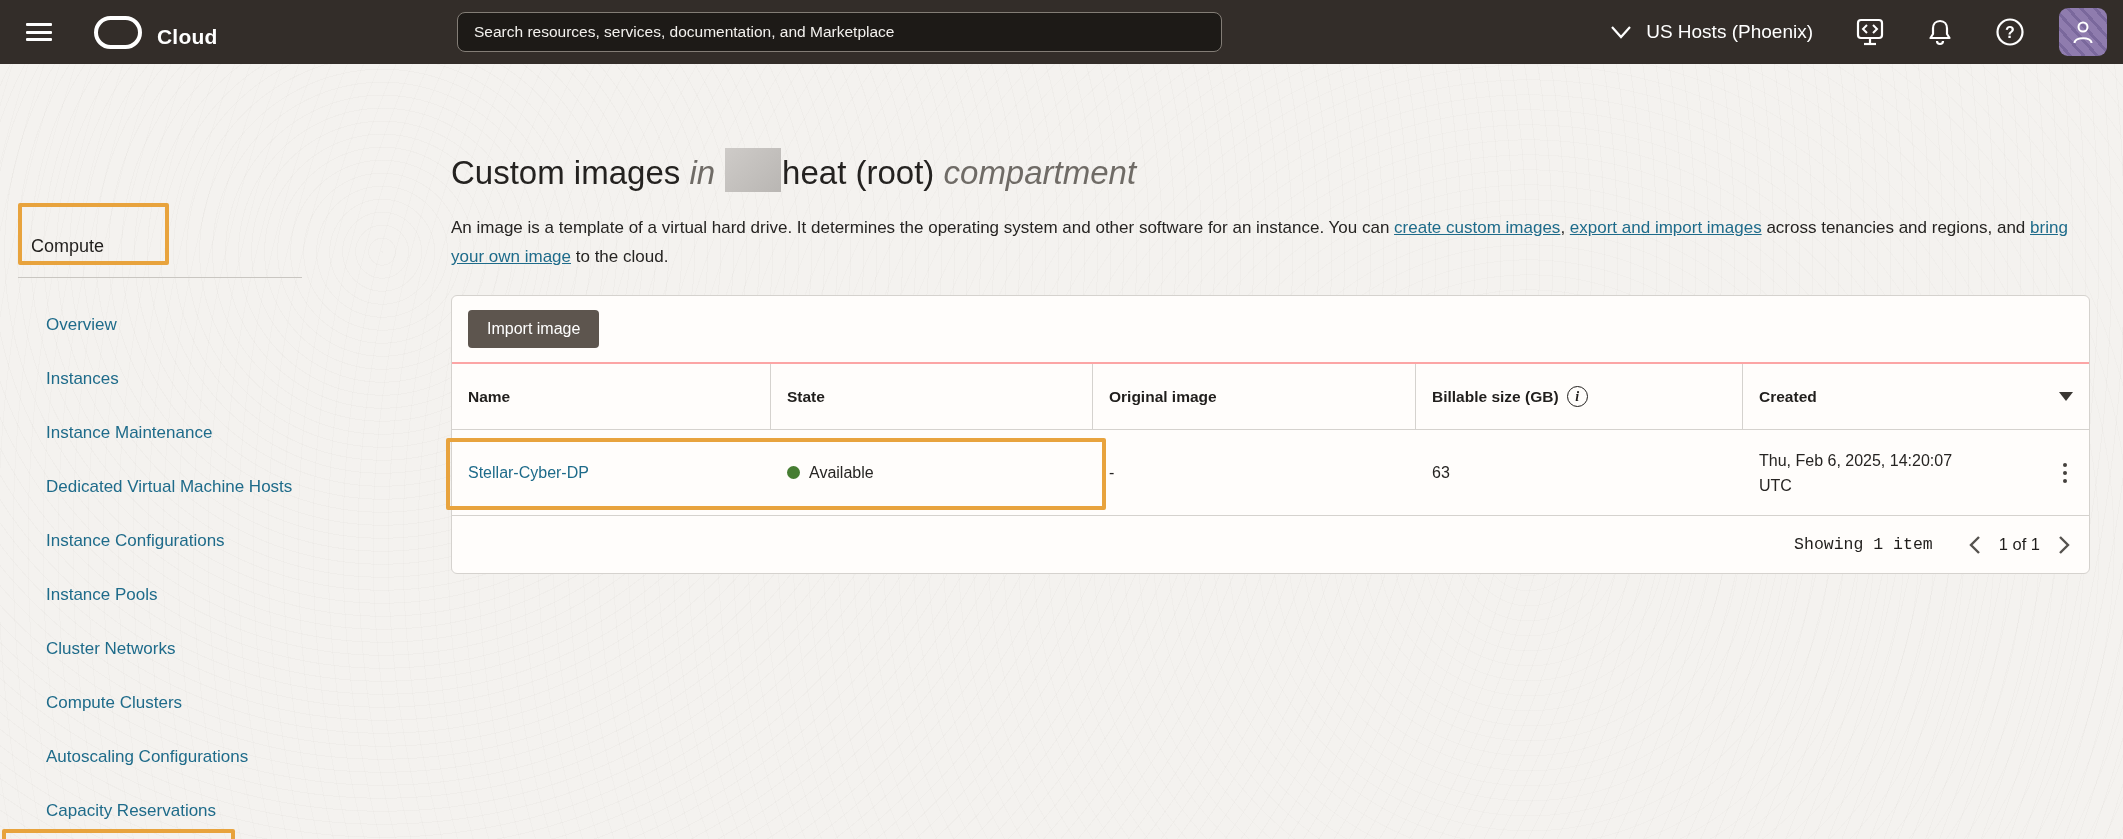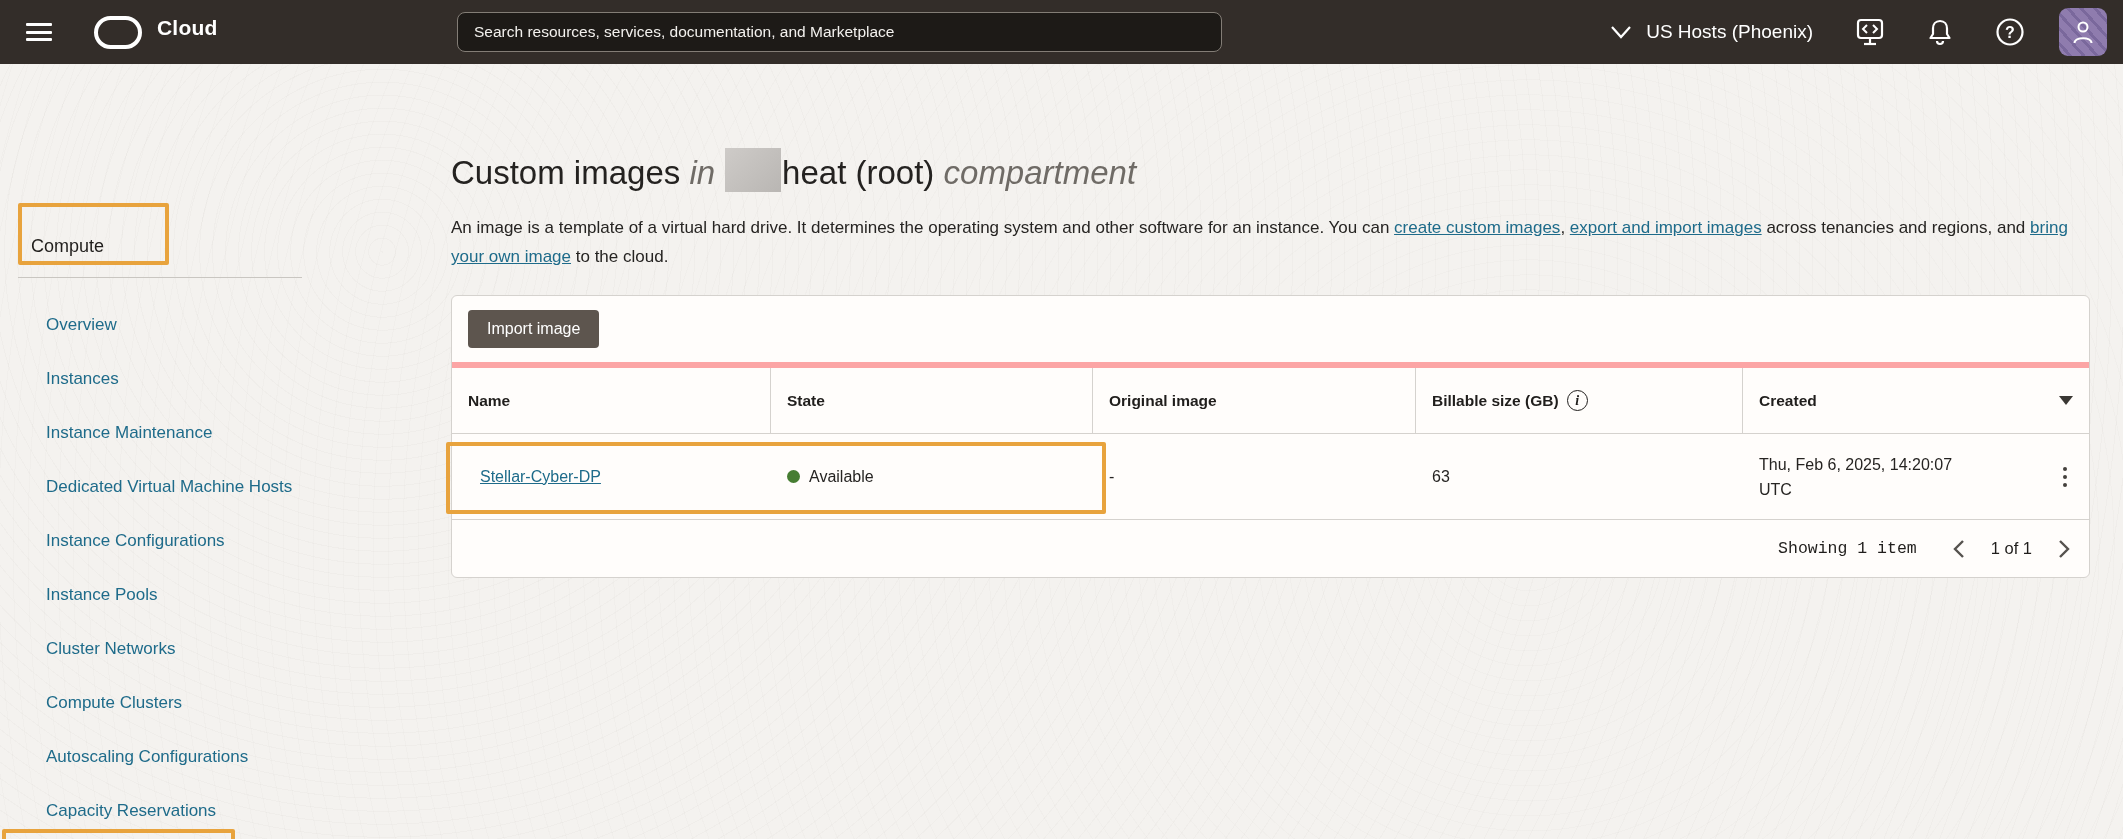--- a/index.html
+++ b/index.html
@@ -8,21 +8,21 @@
   body {
     background-image:
       repeating-radial-gradient(circle at 18% 30%, rgba(120,110,100,0.035) 0 1px, transparent 1px 13px),
       repeating-radial-gradient(circle at 72% 65%, rgba(120,110,100,0.028) 0 1px, transparent 1px 15px);
   }
 
   
   .topbar { position:relative; height:64px; background:#332d29; display:flex; align-items:center; color:#fff; }
   .hamburger { margin-left:26px; width:26px; height:18px; display:flex; flex-direction:column; justify-content:space-between; cursor:pointer; }
   .hamburger span { display:block; height:3px; background:#fff; border-radius:1px; }
-  .brand { display:flex; align-items:flex-start; margin-left:42px; }
+  .brand { display:flex; align-items:flex-end; margin-left:42px; }
   .oracle-o { width:48px; height:33px; border:4.5px solid #fff; border-radius:17px; }
   .brand-label { margin-left:15px; font-size:21px; font-weight:700; letter-spacing:.2px; }
   .search-wrap { position:absolute; left:457px; top:12px; }
   .search-input { width:765px; height:40px; background:#1d1a17; border:1.5px solid #837d76; border-radius:8px;
      color:#f3f1ee; font-size:15.5px; padding:0 16px; font-family:"Liberation Sans", sans-serif; outline:none; }
   .search-input::placeholder { color:#f3f1ee; opacity:1; }
   .topbar-right { position:absolute; right:16px; top:0; height:64px; display:flex; align-items:center; }
   .region-group { display:flex; align-items:center; cursor:pointer; }
   .region-label { font-size:19px; margin-left:14px; }
   .tb-icon { margin-left:42px; cursor:pointer; display:flex; align-items:center; }
@@ -45,42 +45,42 @@
   
   .page-title { font-size:33px; font-weight:400; color:#242220; line-height:44px; margin-bottom:18px; white-space:nowrap; }
   .page-title .ital { font-style:italic; color:#6f6b66; }
   .redact { display:inline-block; vertical-align:-8px; width:56px; height:44px; margin:0 1px 0 10px;
      background:linear-gradient(135deg,#cecbc8 0%,#b9b6b3 100%); }
   .page-desc { width:1639px; font-size:17px; line-height:29px; color:#262422; margin-bottom:24px; }
   .page-desc a { color:#1e6b8a; text-decoration:underline; cursor:pointer; }
 
   
   .panel { width:1639px; background:#fffdfb; border:1px solid #d5d2ce; border-radius:6px; }
-  .panel-toolbar { padding:14px 16px; border-bottom:6px solid #fca5a5; }
+  .panel-toolbar { padding:14px 16px; border-bottom:2px solid #fca5a5; }
   .btn-import { background:#5d554e; color:#fff; border:none; border-radius:4px; font-size:16px; padding:10px 19px;
      font-family:"Liberation Sans", sans-serif; cursor:pointer; }
   .thead, .trow { display:grid; grid-template-columns:319px 322px 323px 327px 1fr; }
   .thead .th { padding:22px 16px; font-size:15.5px; font-weight:700; color:#201e1c; border-right:1px solid #d5d2ce; border-bottom:1px solid #d5d2ce; display:flex; align-items:center; }
   .thead .th:last-child { border-right:none; }
   .th-created { justify-content:space-between; cursor:pointer; }
   .info-icon { display:inline-flex; align-items:center; justify-content:center; width:21px; height:21px; margin-left:8px;
      border:1.6px solid #201e1c; border-radius:50%; font-family:"Liberation Serif", serif; font-style:italic; font-size:14px; cursor:pointer; }
   .sort-caret { width:0; height:0; border-left:7px solid transparent; border-right:7px solid transparent; border-top:9px solid #3a3733; margin-left:8px; }
   .trow { position:relative; border-bottom:1px solid #d5d2ce; min-height:86px; align-items:center; font-size:16px; color:#262422; }
   .td { padding:0 16px; }
   .row-annot { position:absolute; left:-6px; top:8px; width:660px; height:72px; border:4px solid #e8a33d; border-radius:2px; pointer-events:none; }
-  .name-link { color:#1e6b8a; text-decoration:underline; cursor:pointer;margin-left:12px; }
+  .name-link { color:#1e6b8a; cursor:pointer; }
   .state-cell { display:flex; align-items:center; }
   .state-dot { width:13px; height:13px; border-radius:50%; background:#467d32; margin-right:9px; flex:0 0 13px; }
   .created-cell { line-height:25px; padding-right:60px; }
   .kebab { position:absolute; right:16px; top:50%; transform:translateY(-50%); display:flex; flex-direction:column; gap:4px; padding:6px; cursor:pointer; }
   .kebab i { width:4px; height:4px; border-radius:50%; background:#44403c; }
   .panel-footer { display:flex; align-items:center; justify-content:flex-end; height:57px; padding:0 16px; font-size:16.5px; color:#201e1c; }
   .showing { margin-right:33px;font-family:Liberation Mono, monospace; }
-  .pager { display:flex; align-items:center; gap:24px; }
+  .pager { display:flex; align-items:center; gap:16px; }
   .pg-btn { display:flex; align-items:center; cursor:pointer; padding:2px; }
 </style>
 </head>
 <body>
 
 <header class="topbar">
   <div class="hamburger">
       <span></span>
       <span></span>
       <span></span>

